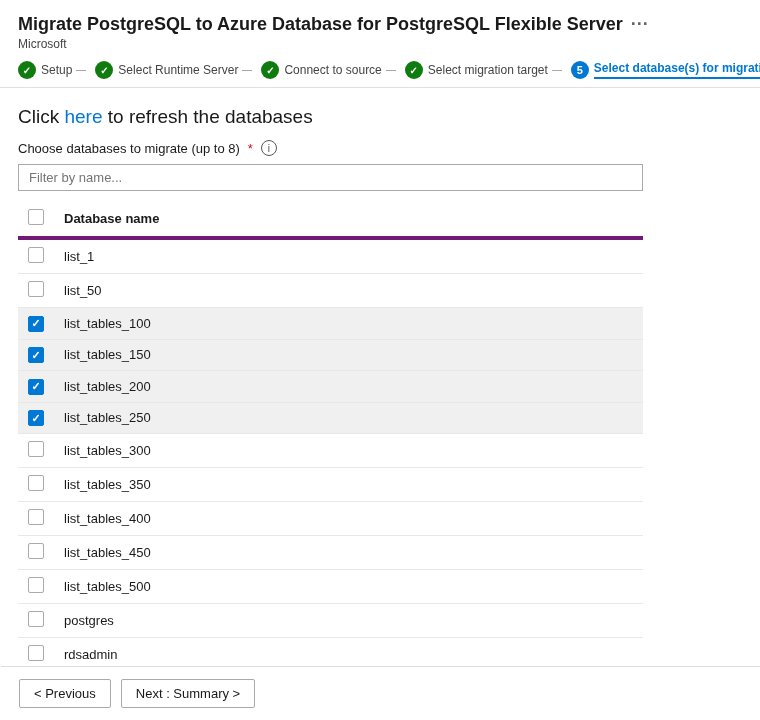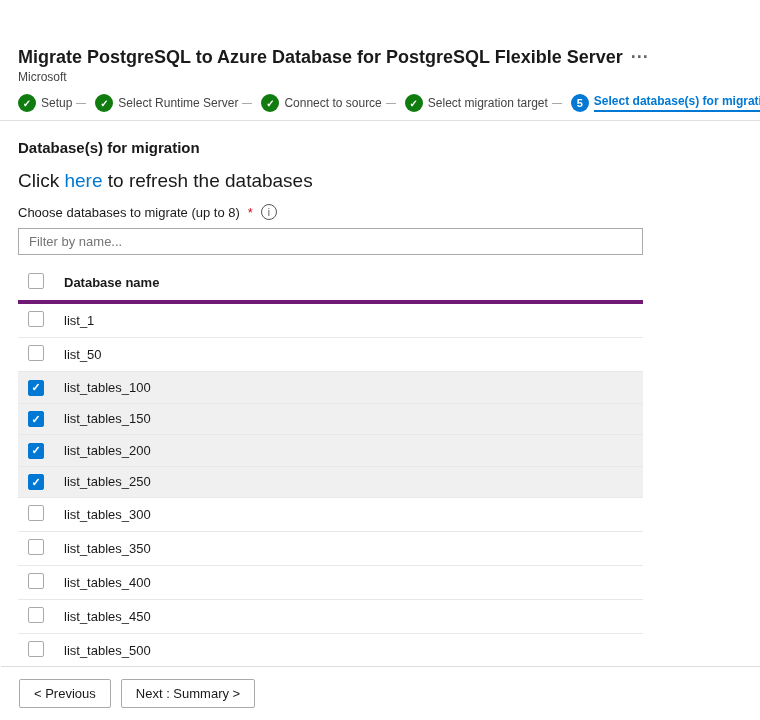--- a/index.html
+++ b/index.html
@@ -7,21 +7,20 @@
       font-family: 'Segoe UI', Arial, sans-serif;
       font-size: 13px;
       color: #1a1a1a;
       background: #fff;
       width: 760px;
       min-height: 720px;
       position: relative;
     }
     .header {
       padding: 14px 4px 0 18px;
-      margin-top: 33px;
     }
     .header-title {
       font-size: 18px;
       font-weight: 600;
       color: #1a1a1a;
       display: flex;
       align-items: center;
       gap: 8px;
     }
     .header-title .more-icon {
@@ -243,21 +242,20 @@
     </div>
     <div class="step active-step">
       <div class="step-icon active">5</div>
       <span class="step-label">Select database(s) for migration</span>
     </div>
   </div>
 
 <div class="divider-top"></div>
 
 <div class="content">
-  <div class="section-title">Database(s) for migration</div>
 
   <div class="refresh-line">
     <span>Click </span><a class="refresh-link">here</a><span> to refresh the databases</span>
   </div>
 
   <div class="choose-label">
     <span>Choose databases to migrate (up to 8)</span>
     <span class="required">*</span>
     <span class="info-icon">i</span>
   </div>

